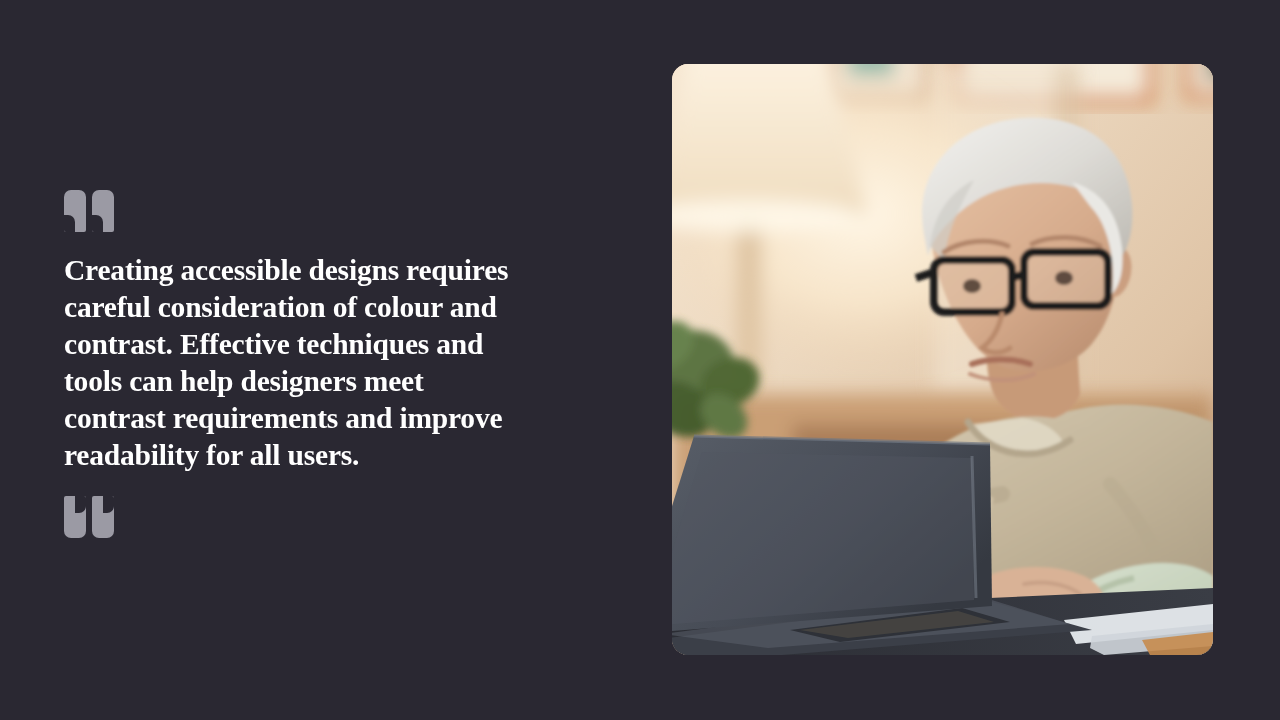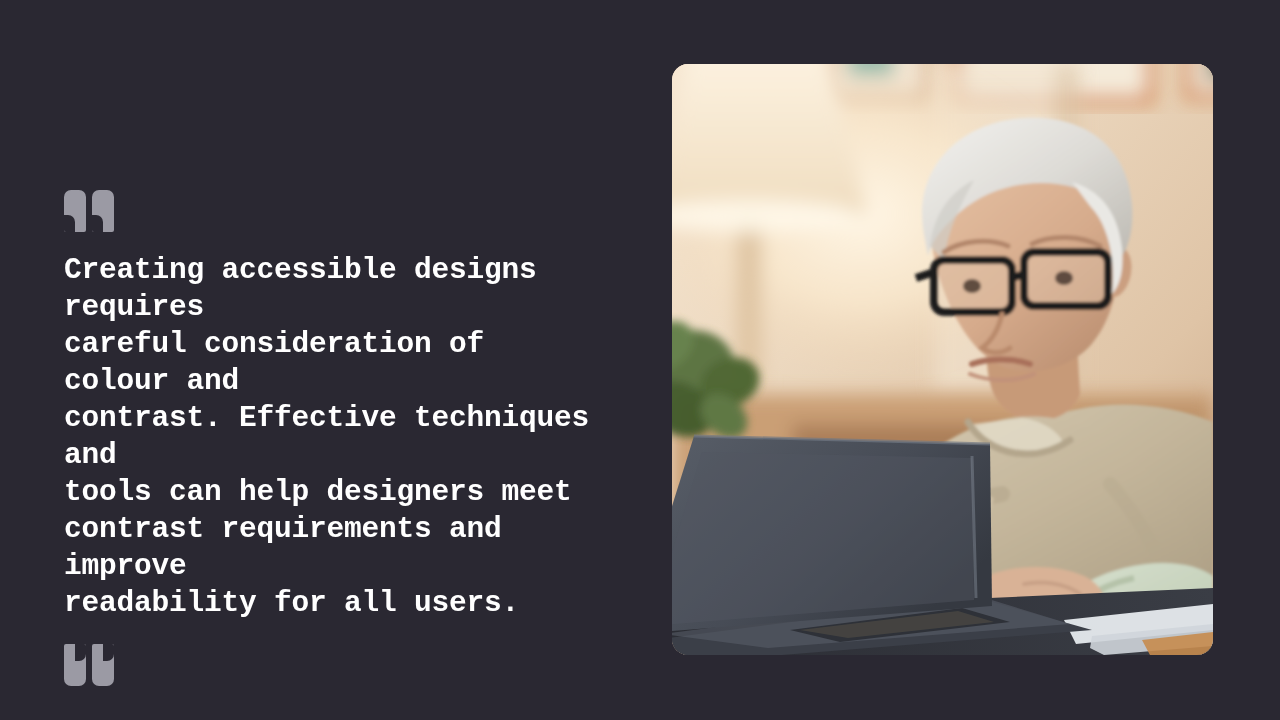--- a/index.html
+++ b/index.html
@@ -64,21 +64,21 @@
     top:0; bottom:auto;
     left:auto; right:0;
     border-radius:0 2px 7px 0;
   }
 
   .quote-open  { margin-bottom:20px; }
   .quote-close { margin-top:22px; }
 
   .quote-text {
     color:#ffffff;
-    font-family:Liberation Mono, monospace;
+    font-family:Liberation Serif, serif;
     font-size:29.5px;
     font-weight:700;
     line-height:37px;
     letter-spacing:-0.2px;
     width:540px;
     white-space:pre-line;
   }
 
   
   .photo {

